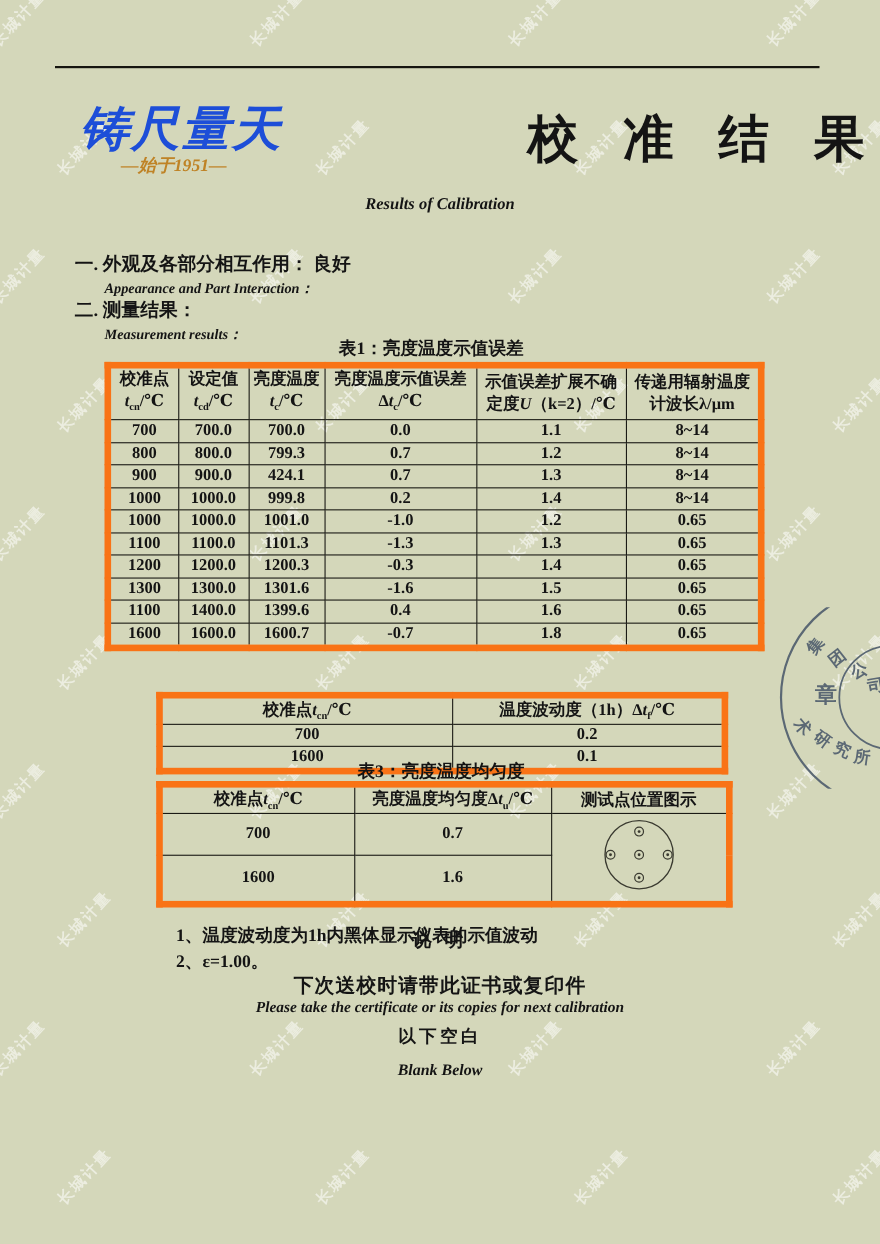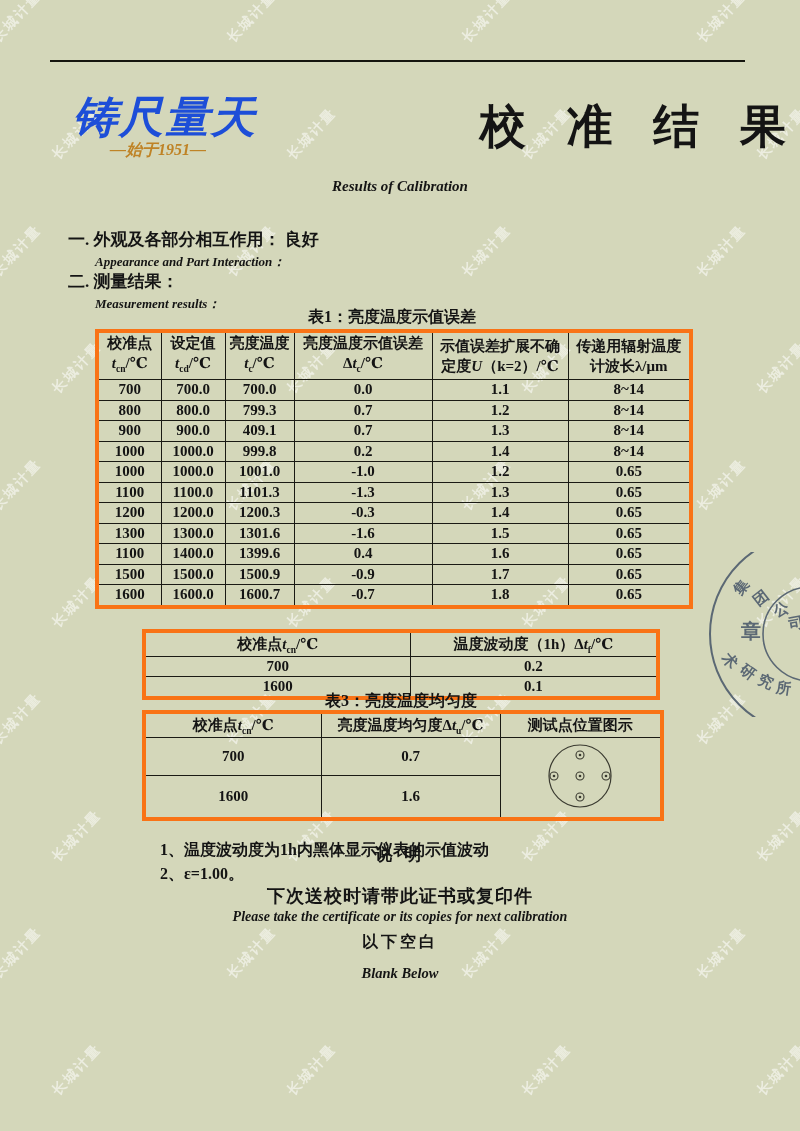--- a/index.html
+++ b/index.html
@@ -34,21 +34,21 @@
   .s1{left:68px; top:228px;} .s1e{left:95px; top:253px;}
   .s2{left:68px; top:270px;} .s2e{left:95px; top:295px;}
   
   .tbl-title{text-align:center; font-size:16px; font-weight:600; white-space:nowrap;}
   .t1t{left:95px; top:307px; width:594px;}
   .t2t{left:142px; top:609px; width:514px;}
   .t3t{left:142px; top:691px; width:518px;}
   table{border-collapse:collapse; table-layout:fixed; background:transparent;}
   th,td{border:1.6px solid #1a1a14; text-align:center; padding:0; font-weight:600;
         font-size:15px; overflow:hidden; white-space:nowrap;}
-  table{border:4px solid #f97316;}
+  table{border:6px solid #f97316;}
   .t1{left:95px; top:329px; width:594px;}
   .t1 th{height:45px; line-height:20px;}
   .t1 td{height:19.5px;}
   .t2{left:142px; top:629px; width:514px;}
   .t2 th{height:23px;} .t2 td{height:19px;}
   .t3{left:142px; top:710px; width:518px;}
   .t3 th{height:23px;} .t3 .r1 td{height:37px;} .t3 .r2 td{height:41px;}
   .hl{display:block;}
   i.var{font-style:italic; font-weight:600;}
   sub{font-size:9.5px; font-weight:600;}
@@ -193,21 +193,21 @@
             <td>800</td>
             <td>800.0</td>
             <td>799.3</td>
             <td>0.7</td>
             <td>1.2</td>
             <td>8~14</td>
           </tr>
           <tr>
             <td>900</td>
             <td>900.0</td>
-            <td>409.1</td>
+            <td>424.1</td>
             <td>0.7</td>
             <td>1.3</td>
             <td>8~14</td>
           </tr>
           <tr>
             <td>1000</td>
             <td>1000.0</td>
             <td>999.8</td>
             <td>0.2</td>
             <td>1.4</td>
@@ -244,28 +244,20 @@
             <td>-1.6</td>
             <td>1.5</td>
             <td>0.65</td>
           </tr>
           <tr>
             <td>1100</td>
             <td>1400.0</td>
             <td>1399.6</td>
             <td>0.4</td>
             <td>1.6</td>
-            <td>0.65</td>
-          </tr>
-          <tr>
-            <td>1500</td>
-            <td>1500.0</td>
-            <td>1500.9</td>
-            <td>-0.9</td>
-            <td>1.7</td>
             <td>0.65</td>
           </tr>
           <tr>
             <td>1600</td>
             <td>1600.0</td>
             <td>1600.7</td>
             <td>-0.7</td>
             <td>1.8</td>
             <td>0.65</td>
           </tr>

